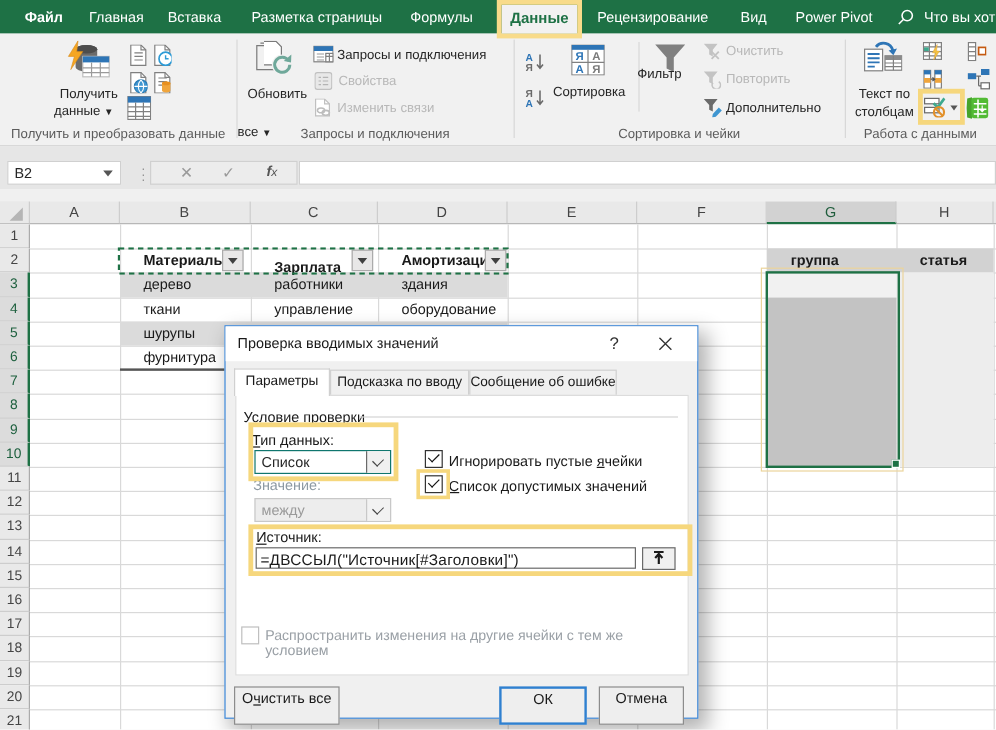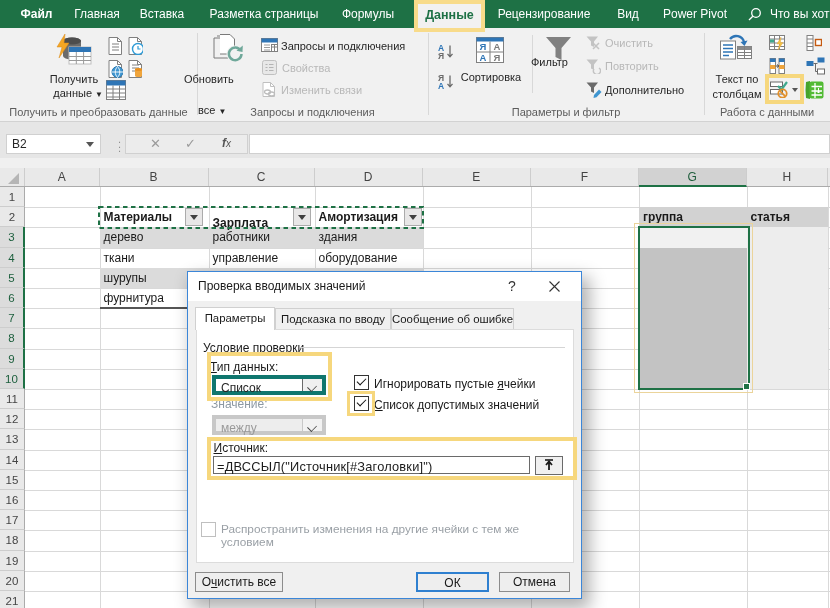--- a/index.html
+++ b/index.html
@@ -20,40 +20,40 @@
 #fbar{position:absolute;left:0;top:122px;width:830px;height:36px;background:#e6e6e6}
 .fbox{position:absolute;top:12px;height:20px;background:#fff;border:1px solid #d0d0d0}
 
 #sheet{position:absolute;left:0;top:158px;width:830px;height:450px;background:#f0f0f0}
 #colhdr{position:absolute;left:0;top:10px;width:830px;height:19px;background:#e9e9e9;border-bottom:1px solid #ababab}
 .ch{position:absolute;top:0;height:18px;line-height:19px;text-align:center;font-size:12px;color:#444;border-right:1px solid #cdcdcd}
 #grid{position:absolute;left:0;top:29px;width:830px;height:421px;background:#fff}
 .rh{position:absolute;left:0;width:25px;height:20.2px;background:#e9e9e9;border-right:1px solid #ababab;border-bottom:1px solid #cdcdcd;text-align:center;font-size:11.5px;color:#454545;line-height:20px}
 .vline{position:absolute;top:0;width:1px;height:421px;background:#d9d9d9}
 .hline{position:absolute;left:25px;width:805px;height:1px;background:#d9d9d9}
-.cell{position:absolute;height:20.2px;line-height:20.5px;font-size:12px;color:#1a1a1a;padding-left:4px;white-space:nowrap;overflow:hidden}
+.cell{position:absolute;height:20.2px;line-height:20.5px;font-size:12px;color:#1a1a1a;padding-left:20px;white-space:nowrap;overflow:hidden}
 .bold{font-weight:bold}
 .fbtn{position:absolute;width:18px;height:17.5px;background:#e8e7e7;border:1px solid #ababab;z-index:3}
 .fbtn:after{content:"";position:absolute;left:4px;top:6px;border-left:4px solid transparent;border-right:4px solid transparent;border-top:5px solid #404040}
 
 #dialog{position:absolute;left:187px;top:271px;width:395px;height:328px;background:#f0f0f0;border:1px solid #3B86D8;box-shadow:6px 8px 16px 2px rgba(0,0,0,0.30);z-index:10}
 #dlg-title{position:absolute;left:0;top:0;width:100%;height:29px;background:#fff}
 #dlg-title .t{position:absolute;left:10px;top:7px;font-size:12px;color:#1a1a1a}
 .dtab{position:absolute;top:36px;height:22px;background:#f0f0f0;border:1px solid #d0d0d0;font-size:11.4px;color:#1a1a1a;text-align:center;line-height:21px;white-space:nowrap;overflow:hidden}
 #dpane{position:absolute;left:8px;top:57px;width:378px;height:234px;background:#fff;border:1px solid #dcdcdc}
 .dlabel{font-size:12px;color:#1a1a1a;position:absolute;white-space:nowrap}
-.combo{position:absolute;background:#fff;border:4px solid #0f766e;width:114px;height:20px}
+.combo{position:absolute;background:#fff;border:1px solid #0f766e;width:114px;height:20px}
 .combo .btn{position:absolute;right:0;top:0;width:20px;height:100%;background:#f0f0f0;border-left:1px solid #6a6a6a}
 .combo .txt{position:absolute;left:5px;top:2px;font-size:12px}
 .chev{position:absolute;left:5px;top:6px;width:8px;height:8px}
 .chev:before{content:"";position:absolute;width:7px;height:7px;border-left:1.6px solid #444;border-bottom:1.6px solid #444;transform:rotate(-45deg) scale(1,0.75);left:0;top:-2px}
 .cb{position:absolute;width:15px;height:15px;background:#fff;border:1.5px solid #333}
 .check{position:absolute;left:2px;top:2px;width:9px;height:5px;border-left:1.7px solid #111;border-bottom:1.7px solid #111;transform:rotate(-45deg)}
 .ann{position:absolute;border:4px solid #F6D77D;z-index:20;pointer-events:none}
-.btn2{position:absolute;height:20px;background:#eee;border:1px solid #8c8c8c;font-size:12px;color:#1a1a1a;text-align:center;line-height:18px}
+.btn2{position:absolute;height:32px;background:#eee;border:1px solid #8c8c8c;font-size:12px;color:#1a1a1a;text-align:center;line-height:18px}
 u{text-decoration:underline}
 </style>
 </head>
 <body>
 
 <div id="tabbar">
   <span class="tab" style="left:18px;width:37px;font-weight:bold">Файл</span>
   <span class="tab" style="left:72px;width:50px">Главная</span>
   <span class="tab" style="left:139px;width:46px">Вставка</span>
   <span class="tab" style="left:206px;width:116px">Разметка страницы</span>
@@ -70,34 +70,34 @@
 <div id="tab-active">Данные</div>
 <div id="tab-ann"></div>
 
 <div id="ribbon">
   <div class="rdiv" style="left:197px"></div>
   <div class="rdiv" style="left:428px"></div>
   <div class="rdiv" style="left:704px"></div>
   <div class="rdiv" style="left:531.5px;top:7px;height:58px"></div>
   <div class="glabel" style="left:0;width:197px">Получить и преобразовать данные</div>
   <div class="glabel" style="left:197px;width:231px">Запросы и подключения</div>
-  <div class="glabel" style="left:428px;width:276px">Параметры и фильтр</div>
+  <div class="glabel" style="left:428px;width:276px">Сортировка и чейки</div>
   <div class="glabel" style="left:704px;width:126px">Работа с данными</div>
   <div id="ribbon-icons">
   <svg class="abs" style="left:55px;top:6px;" width="37" height="31" viewBox="0 0 37 31">
         <ellipse cx="17" cy="7" rx="9" ry="3.5" fill="#595959"></ellipse>
         <path d="M8 7 L8 22 A9 3.5 0 0 0 26 22 L26 7" fill="#6b6b6b"></path>
         <ellipse cx="17" cy="7" rx="9" ry="3.5" fill="#4d4d4d"></ellipse>
         <rect x="14" y="13" width="22" height="17" fill="#fff" stroke="#bfbfbf"></rect>
         <rect x="14" y="13" width="22" height="5" fill="#2E75B6"></rect>
         <path d="M14 22.5 h22 M14 26.5 h22 M21.3 18 v12 M28.6 18 v12" stroke="#9a9a9a" stroke-width="1"></path>
         <path d="M10 0 L2 13 L7 13 L4 24 L14 9 L9 9 Z" fill="#F5A623" stroke="#D98A1A" stroke-width="0.5"></path>
       </svg>
   <div class="rtext abs" style="left:45px;top:44.5px;width:58px;text-align:center;color:#262626">Получить</div>
-  <div class="rtext abs" style="left:45px;top:58.5px;width:58px;text-align:right;color:#262626">данные <span style="font-size:8px">▼</span></div>
+  <div class="rtext abs" style="left:45px;top:58.5px;width:58px;text-align:left;color:#262626">данные <span style="font-size:8px">▼</span></div>
   <svg class="abs" style="left:108px;top:9px;" width="15" height="18" viewBox="0 0 15 18">
         <path d="M1 0.5 L9.5 0.5 L13.5 4.5 L13.5 17.5 L1 17.5 Z" fill="#fff" stroke="#808080"></path>
         <path d="M9.5 0.5 L9.5 4.5 L13.5 4.5" fill="none" stroke="#808080"></path>
         <path d="M4 7 h7 M4 10 h7 M4 13 h7" stroke="#808080"></path>
       </svg>
   <svg class="abs" style="left:128px;top:9px;" width="15" height="18" viewBox="0 0 15 18">
         <path d="M1 0.5 L9.5 0.5 L13.5 4.5 L13.5 17.5 L1 17.5 Z" fill="#fff" stroke="#808080"></path>
         <path d="M9.5 0.5 L9.5 4.5 L13.5 4.5" fill="none" stroke="#808080"></path>
         <circle cx="10" cy="12" r="5.5" fill="#fff" stroke="#2E9BD6" stroke-width="1.4"></circle>
         <path d="M10 9 L10 12 L12.5 12" stroke="#2E9BD6" stroke-width="1.2" fill="none"></path>
@@ -123,21 +123,21 @@
         <path d="M0.5 9 h19 M0.5 13 h19 M0.5 17 h19 M7 5.5 v14 M13.5 5.5 v14" stroke="#808080"></path>
       </svg>
   <svg class="abs" style="left:213px;top:6px;" width="31" height="30" viewBox="0 0 31 30">
         <path d="M1 4 L15 4 L15 24 L1 24 Z" fill="none" stroke="#7a7a7a"></path>
         <path d="M4 2 L18 2 L18 22" fill="none" stroke="#7a7a7a"></path>
         <path d="M7 0.5 L17 0.5 L21.5 5 L21.5 20 L7 20" fill="#fff" stroke="#7a7a7a"></path>
         <circle cx="22" cy="20" r="8.5" fill="#f1f1f1"></circle>
         <path d="M27.5 16.5 a6.3 6.3 0 1 0 1 3.5" fill="none" stroke="#6FA89A" stroke-width="2.5"></path>
         <path d="M23.5 16.8 L29.5 18 L29.8 11.5 Z" fill="#6FA89A"></path>
       </svg>
-  <div class="rtext abs" style="left:184px;top:44.5px;width:58px;text-align:left;color:#262626">Обновить</div>
+  <div class="rtext abs" style="left:198px;top:44.5px;width:58px;text-align:right;color:#262626">Обновить</div>
   <div class="rtext abs" style="left:198px;top:76px;width:58px;color:#262626">все <span style="font-size:8px">▼</span></div>
   <svg class="abs" style="left:261px;top:10px;" width="17" height="15" viewBox="0 0 17 15">
         <rect x="0.5" y="0.5" width="16" height="13" fill="#fff" stroke="#808080"></rect>
         <rect x="0.5" y="0.5" width="16" height="4" fill="#2E75B6"></rect>
         <path d="M3 7 h6 M3 9.5 h6 M3 12 h6" stroke="#9a9a9a"></path>
         <rect x="10.5" y="6.5" width="6" height="7" fill="#fff" stroke="#808080"></rect>
         <path d="M10.5 9 h6 M13.5 6.5 v7" stroke="#808080"></path>
       </svg>
   <div class="rtext abs" style="left:281px;top:12px;width:145px;text-align:left;color:#262626">Запросы и подключения</div>
   <svg class="abs" style="left:262px;top:32px;" width="15" height="15" viewBox="0 0 15 15">

